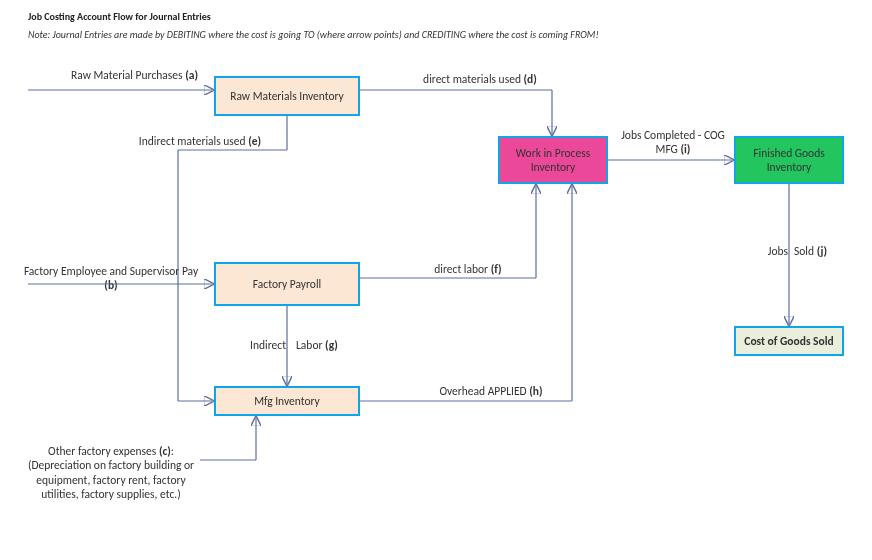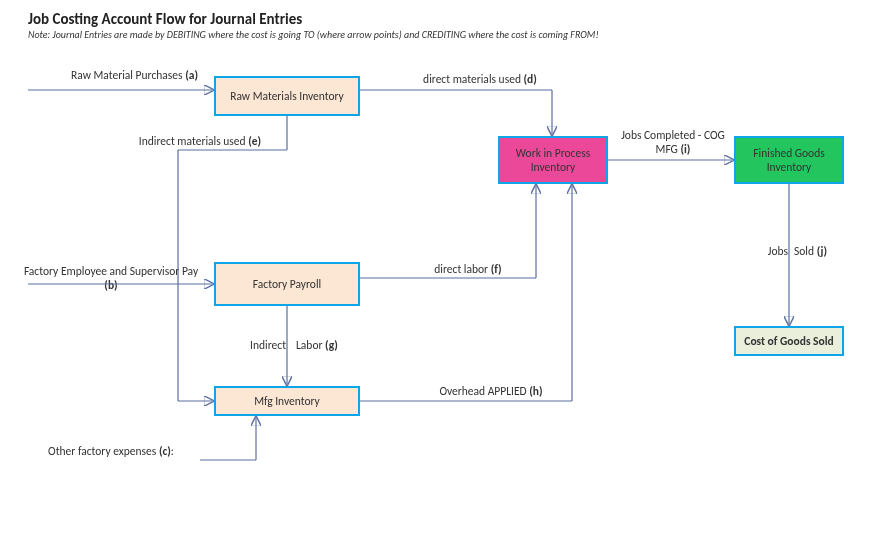--- a/index.html
+++ b/index.html
@@ -11,21 +11,21 @@
     font-size: 11.5px;
     color: #333;
     position: relative;
     overflow: hidden;
   }
   .title {
     position: absolute;
     left: 28px;
     top: 10px;
     font-weight: 700;
-    font-size: 15px;
+    font-size: 10px;
     color: #222;
   }
   .note {
     position: absolute;
     left: 28px;
     top: 28px;
     font-style: italic;
     font-size: 10px;
     color: #333;
   }
@@ -84,20 +84,21 @@
 <div class="lbl" style="left:28px; top:68px; width:170px; text-align:right;">
   <span>Raw Material Purchases </span><span class="b">(a)</span>
 </div>
 
 <div class="lbl" style="left:20px; top:264px; width:182px; text-align:center;">
   <span>Factory Employee and Supervisor Pay </span><span class="b">(b)</span>
 </div>
 
 <div class="lbl" style="left:20px; top:444px; width:182px; text-align:center;">
   <span>Other factory expenses </span><span class="b">(c)</span><span>:</span><br>
+  <span>(Depreciation on factory building or equipment, factory rent, factory utilities, factory supplies, etc.)</span>
 </div>
 
 <div class="lbl" style="left:390px; top:72px; width:180px; text-align:center;">
   <span>direct materials used </span><span class="b">(d)</span>
 </div>
 
 <div class="lbl" style="left:100px; top:134px; width:200px; text-align:center;">
   <span>Indirect materials used </span><span class="b">(e)</span>
 </div>
 

